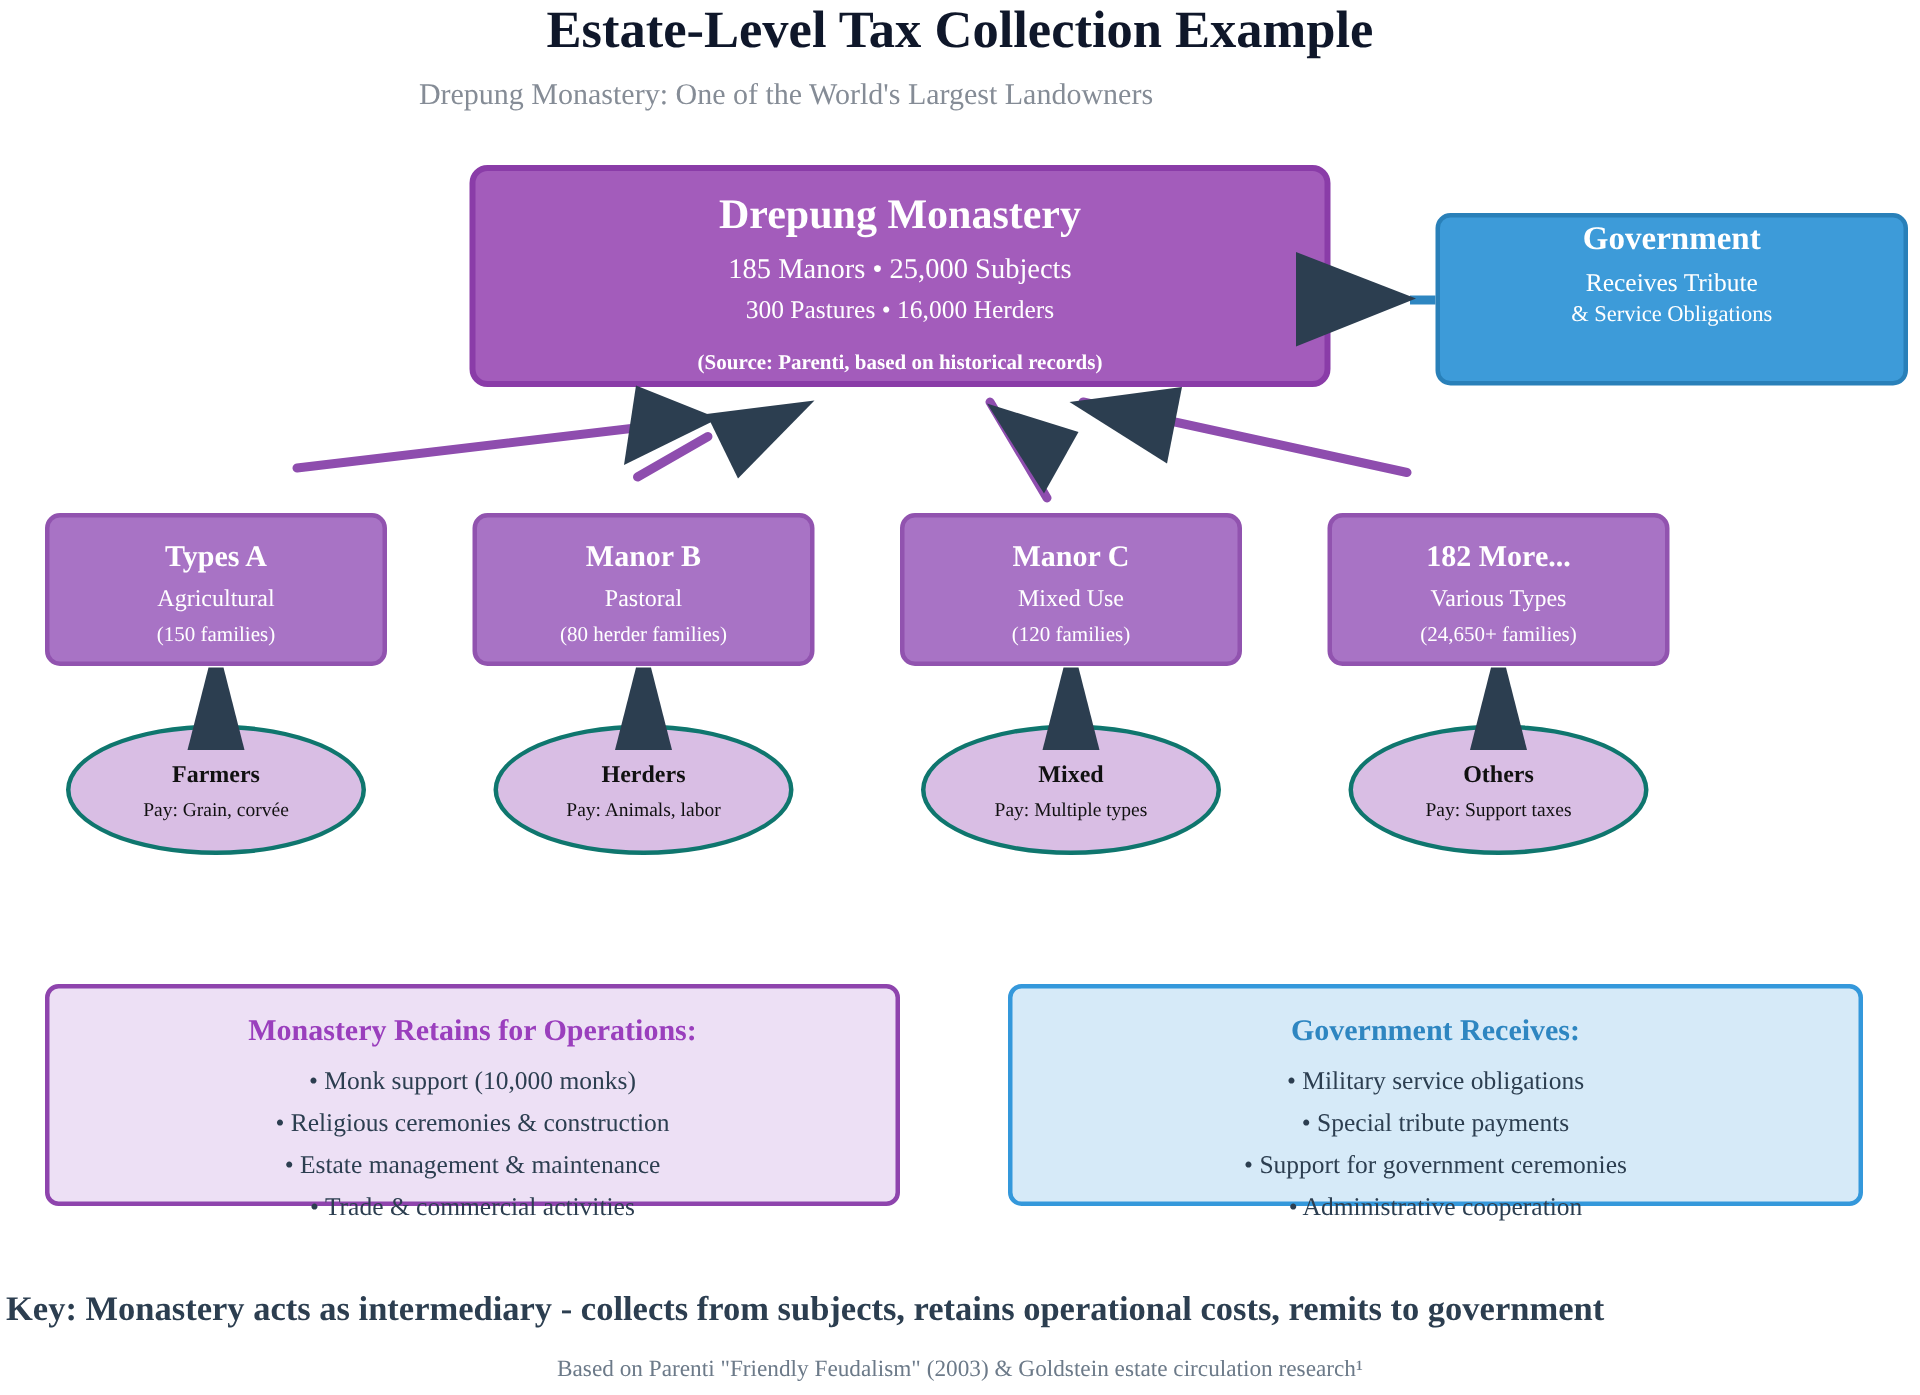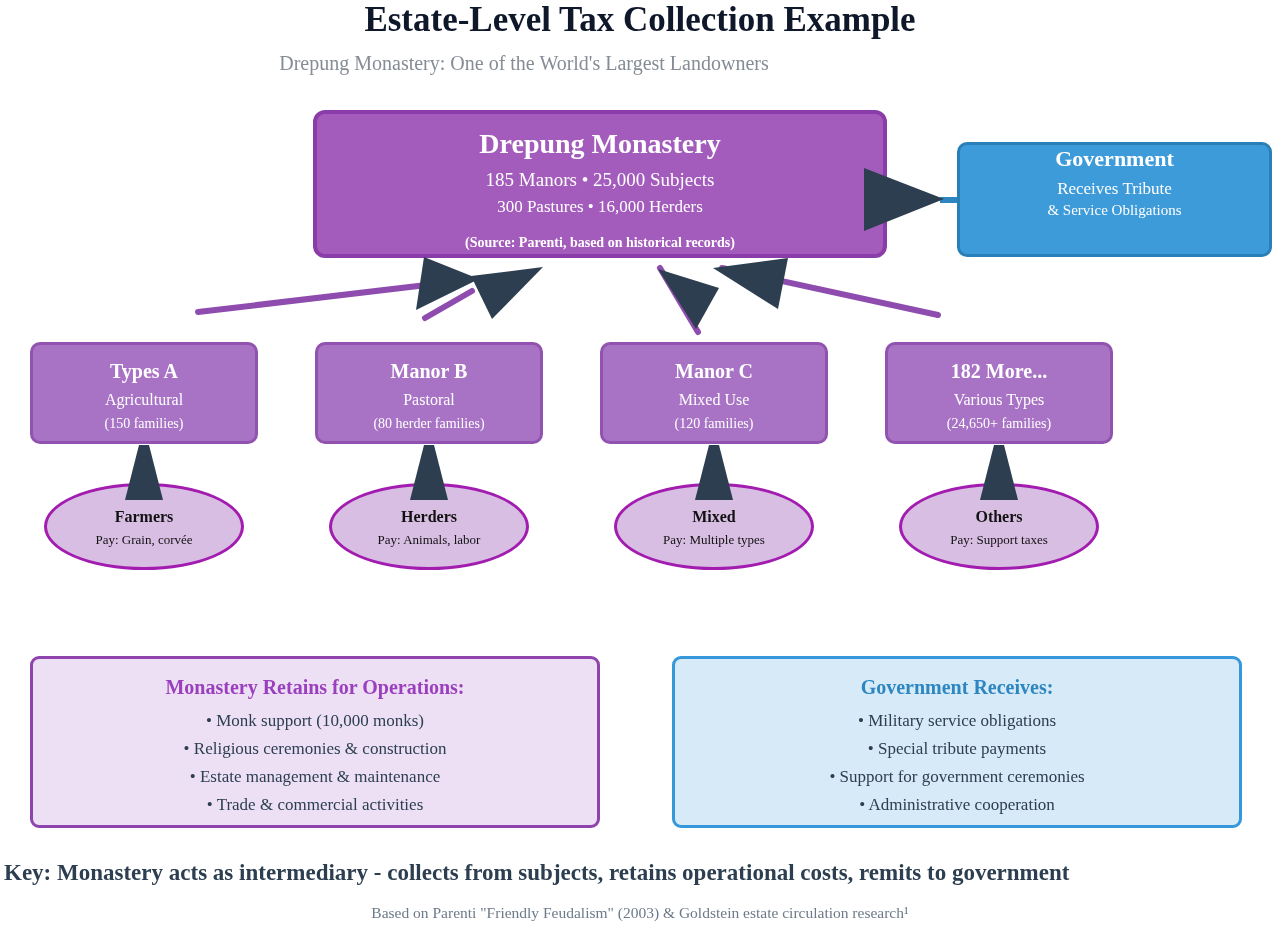--- a/index.html
+++ b/index.html
@@ -40,30 +40,30 @@
     position:absolute;text-align:center;
   }
   .manor .t1{margin-top:15px;font-size:20px;font-weight:bold;}
   .manor .t2{margin-top:8px;font-size:16px;}
   .manor .t3{margin-top:7px;font-size:14px;}
   #manor-0{left:30px;} #manor-1{left:315px;} #manor-2{left:600px;} #manor-3{left:885px;}
 
   
   .subject{
     top:483px;width:200px;height:87px;box-sizing:border-box;
-    background:#D9BEE4;border:3px solid #a21caf;border-radius:50%;color:#111111;
+    background:#D9BEE4;border:3px solid #0f766e;border-radius:50%;color:#111111;
     position:absolute;text-align:center;
   }
   .subject .t1{margin-top:22px;font-size:16px;font-weight:bold;}
   .subject .t2{margin-top:6px;font-size:13px;}
   #subject-0{left:44px;} #subject-1{left:329px;} #subject-2{left:614px;text-align:center;} #subject-3{left:899px;}
 
   
   .infobox{
-    top:656px;width:570px;height:172px;box-sizing:border-box;border-radius:9px;
+    top:656px;width:570px;height:148px;box-sizing:border-box;border-radius:9px;
     position:absolute;text-align:center;
   }
   #retains-box{left:30px;background:#EDE0F5;border:3px solid #8E44AD;}
   #receives-box{left:672px;background:#D6EAF8;border:3px solid #3498DB;}
   .infobox .ititle{margin-top:17px;font-size:20px;font-weight:bold;}
   #retains-box .ititle{color:#9A3FBD;}
   #receives-box .ititle{color:#2E86C1;}
   .infobox ul{list-style:none;margin:8px 0 0 0;padding:0;}
   .infobox li{font-size:17px;line-height:28px;color:#2C3E50;}
 

